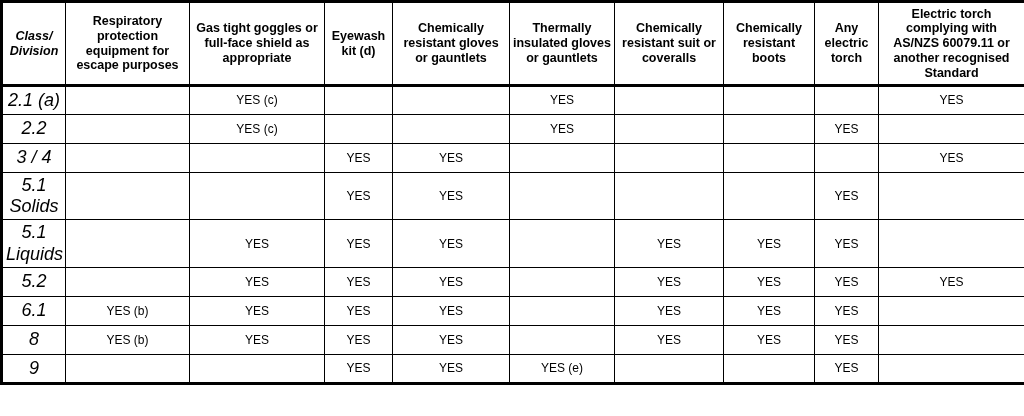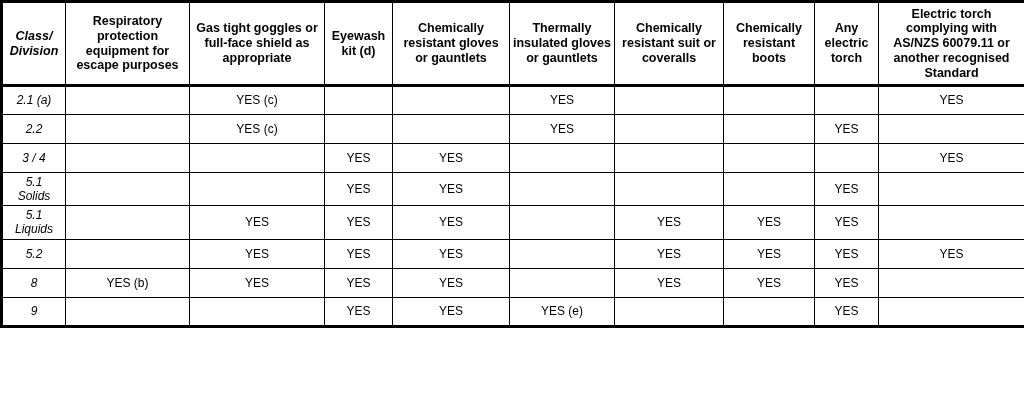--- a/index.html
+++ b/index.html
@@ -34,21 +34,21 @@
     font-weight: bold;
     height: 84px;
     border-bottom: 3px solid #000000;
   }
   #ppe-table tbody td {
     font-size: 12px;
     font-weight: normal;
     height: 29px;
   }
   #ppe-table tbody td.rowhead {
-    font-size: 12px;
+    font-size: 18px;
   }
   
   col.c0 { width: 64px; }
   col.c1 { width: 124px; }
   col.c2 { width: 135px; }
   col.c3 { width: 68px; }
   col.c4 { width: 117px; }
   col.c5 { width: 105px; }
   col.c6 { width: 109px; }
   col.c7 { width: 91px; }
@@ -156,20 +156,32 @@
       <td>YES</td>
       <td>YES</td>
       <td>YES</td>
       <td></td>
       <td>YES</td>
       <td>YES</td>
       <td>YES</td>
       <td>YES</td>
     </tr>
     <tr>
+      <td class="rowhead nowrapline">6.1</td>
+      <td>YES (b)</td>
+      <td>YES</td>
+      <td>YES</td>
+      <td>YES</td>
+      <td></td>
+      <td>YES</td>
+      <td>YES</td>
+      <td>YES</td>
+      <td></td>
+    </tr>
+    <tr>
       <td class="rowhead nowrapline">8</td>
       <td>YES (b)</td>
       <td>YES</td>
       <td>YES</td>
       <td>YES</td>
       <td></td>
       <td>YES</td>
       <td>YES</td>
       <td>YES</td>
       <td></td>

